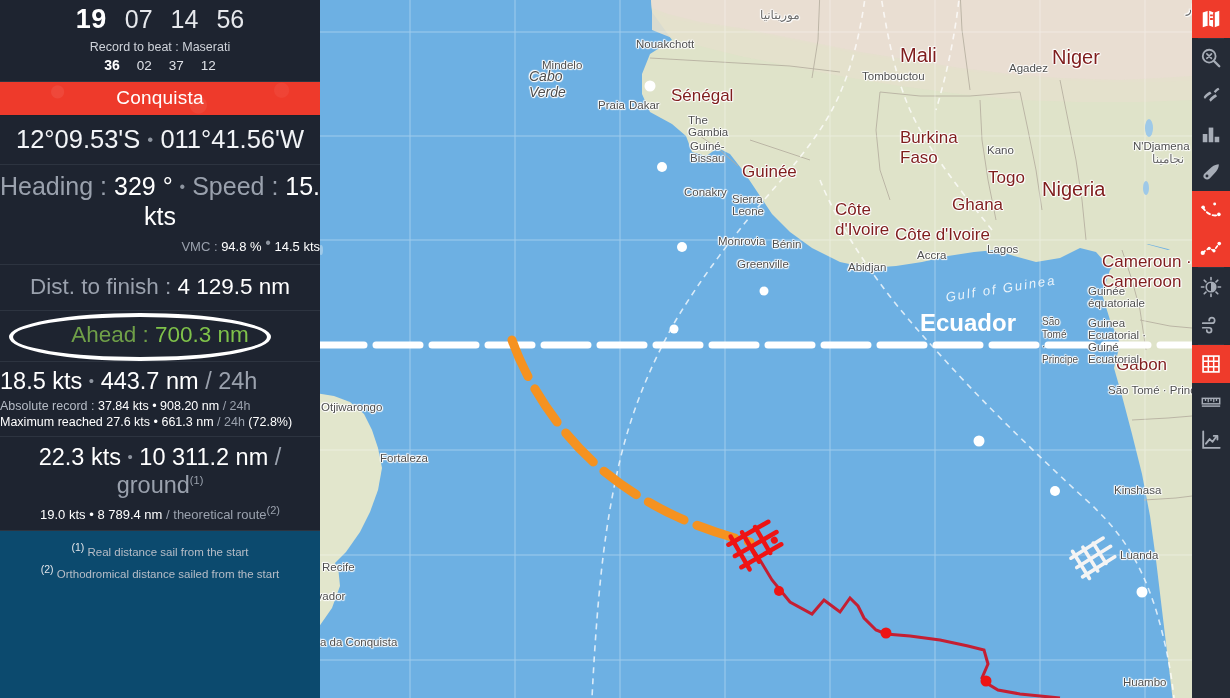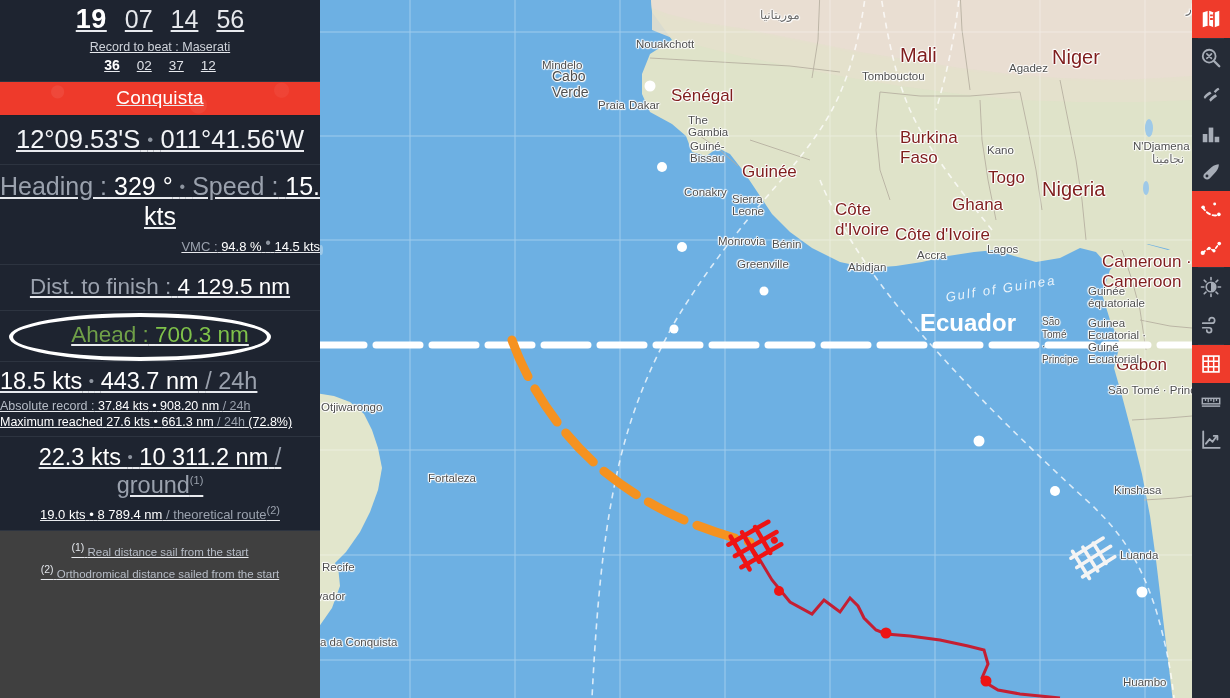--- a/index.html
+++ b/index.html
@@ -7,26 +7,25 @@
     width: 1230px; height: 698px;
     overflow: hidden;
     background: #1e2430;
     font-family: "Liberation Sans", sans-serif;
   }
   #app { position: relative; width: 1230px; height: 698px; display: flex; }
 
   
   .panel {
     width: 320px; height: 698px;
-    background: #404040;
+    background: #0c4a6e;
     color: #e8eaee;
     position: relative;
     flex: 0 0 320px;
     overflow: hidden;
-    text-decoration: underline;
   }
   .blk { border-bottom: 1px solid #2d3440; background: #1e2430; position: relative; }
 
   
   .timer-block { padding: 4px 0 8px; text-align: center; background:#1e2430; border-bottom:1px solid #2d3440;}
   .timer-row { display: flex; justify-content: center; align-items: baseline; gap: 18px; }
   .timer-row .d { font-size: 27px; font-weight: bold; color: #ffffff; letter-spacing: .5px; }
   .timer-row .v { font-size: 25px; color: #e6e8ec; font-weight: 400; }
   .rec-label { font-size: 12.5px; color: #cfd3da; margin-top: 5px; }
   .rec-row { display: flex; justify-content: center; align-items: baseline; gap: 17px; margin-top: 3px; }
@@ -412,41 +411,41 @@
     <div class="maplabel ml-city" style="left:370px; top:140px;">Guiné-<br>Bissau</div>
     <div class="maplabel ml-city" style="left:368px; top:114px;">The<br>Gambia</div>
     <div class="maplabel ml-country" style="left:782px; top:252px;">Cameroun&nbsp;·<br>Cameroon</div>
     <div class="maplabel ml-country" style="left:796px; top:355px;">Gabon</div>
     <div class="maplabel ml-city" style="left:768px; top:285px;">Guinée<br>équatoriale</div>
     <div class="maplabel ml-city" style="left:768px; top:317px;">Guinea<br>Ecuatorial&nbsp;·<br>Guiné<br>Ecuatorial</div>
 
     <div class="maplabel ml-city" style="left:316px; top:38px;">Nouakchott</div>
     <div class="maplabel ml-city" style="left:309px; top:99px;">Dakar</div>
     <div class="maplabel ml-city" style="left:222px; top:59px;">Mindelo</div>
-    <div class="maplabel ml-city" style="left:232px; top:68px; font-size:14px;">Cabo<br>Verde</div>
+    <div class="maplabel ml-city" style="left:209px; top:68px; font-size:14px;font-style:italic;">Cabo<br>Verde</div>
     <div class="maplabel ml-city" style="left:240px; top:99px;padding-left:38px;">Praia</div>
     <div class="maplabel ml-city" style="left:542px; top:70px;">Tombouctou</div>
     <div class="maplabel ml-city" style="left:689px; top:62px;">Agadez</div>
     <div class="maplabel ml-city" style="left:667px; top:144px;">Kano</div>
     <div class="maplabel ml-city" style="left:813px; top:140px;">N'Djamena</div>
     <div class="maplabel ml-city" style="left:364px; top:186px;">Conakry</div>
     <div class="maplabel ml-city" style="left:398px; top:235px;">Monrovia</div>
     <div class="maplabel ml-city" style="left:408px; top:258px;padding-left:9px;">Greenville</div>
     <div class="maplabel ml-city" style="left:528px; top:261px;">Abidjan</div>
     <div class="maplabel ml-city" style="left:597px; top:249px;">Accra</div>
     <div class="maplabel ml-city" style="left:667px; top:243px;">Lagos</div>
     <div class="maplabel ml-city" style="left:722px; top:316px; font-size:10px; line-height:1.25;">São<br>Tomé<br>·<br>Principe</div>
     <div class="maplabel ml-city" style="left:788px; top:384px;">São Tomé
 ·
 Principe</div>
     <div class="maplabel ml-city" style="left:794px; top:484px;">Kinshasa</div>
     <div class="maplabel ml-city" style="left:800px; top:549px;">Luanda</div>
     <div class="maplabel ml-city" style="left:803px; top:676px;">Huambo</div>
     <div class="maplabel ml-city" style="left:1px;   top:401px;">Otjiwarongo</div>
-    <div class="maplabel ml-city" style="left:60px;  top:472px;padding-left:48px;">Fortaleza</div>
+    <div class="maplabel ml-city" style="left:60px;  top:452px;">Fortaleza</div>
     <div class="maplabel ml-city" style="left:2px;   top:561px;">Recife</div>
     <div class="maplabel ml-city" style="left:-20px; top:590px;">Salvador</div>
     <div class="maplabel ml-city" style="left:-26px; top:636px;">Vitória da Conquista</div>
 
     <div class="maplabel ml-ar" style="left:440px; top:8px;">موريتانيا</div>
     <div class="maplabel ml-ar" style="left:866px; top:2px;">أظهار</div>
     <div class="maplabel ml-ar" style="left:832px; top:152px;">نجامينا</div>
 
     <div class="maplabel ml-sea" style="left:625px; top:281px; transform:rotate(-9deg);">Gulf of Guinea</div>
     <div class="maplabel ml-equator" style="left:600px; top:309px;">Ecuador</div>

